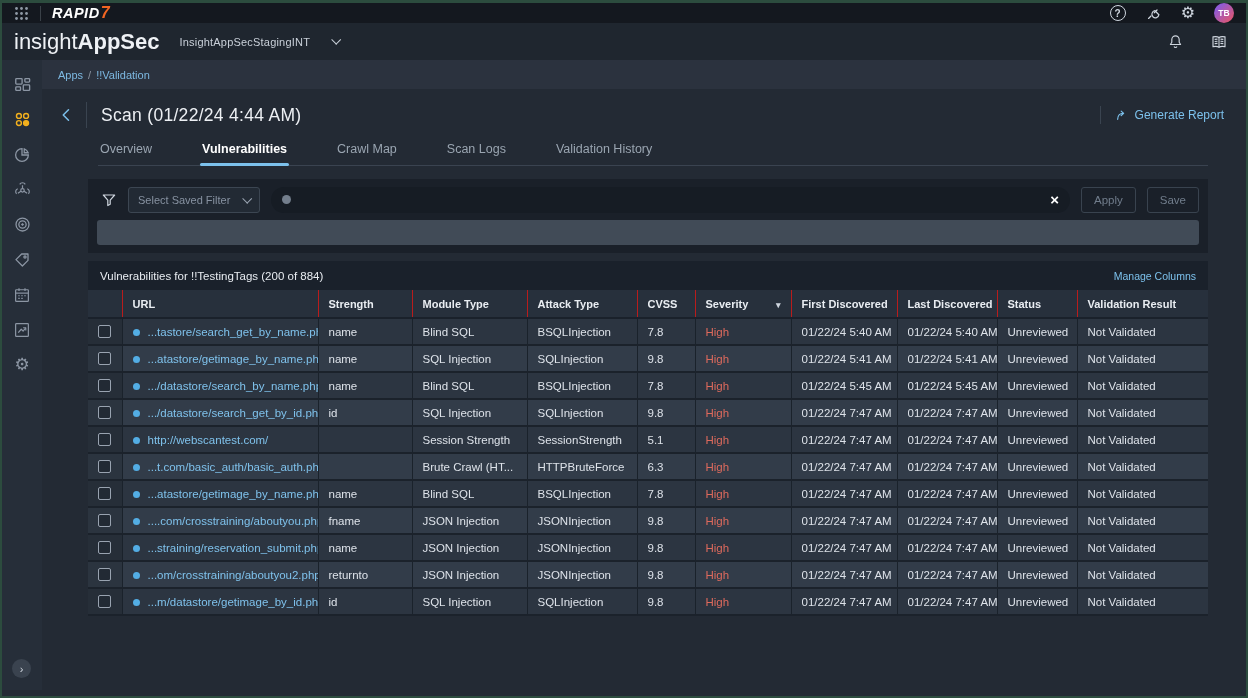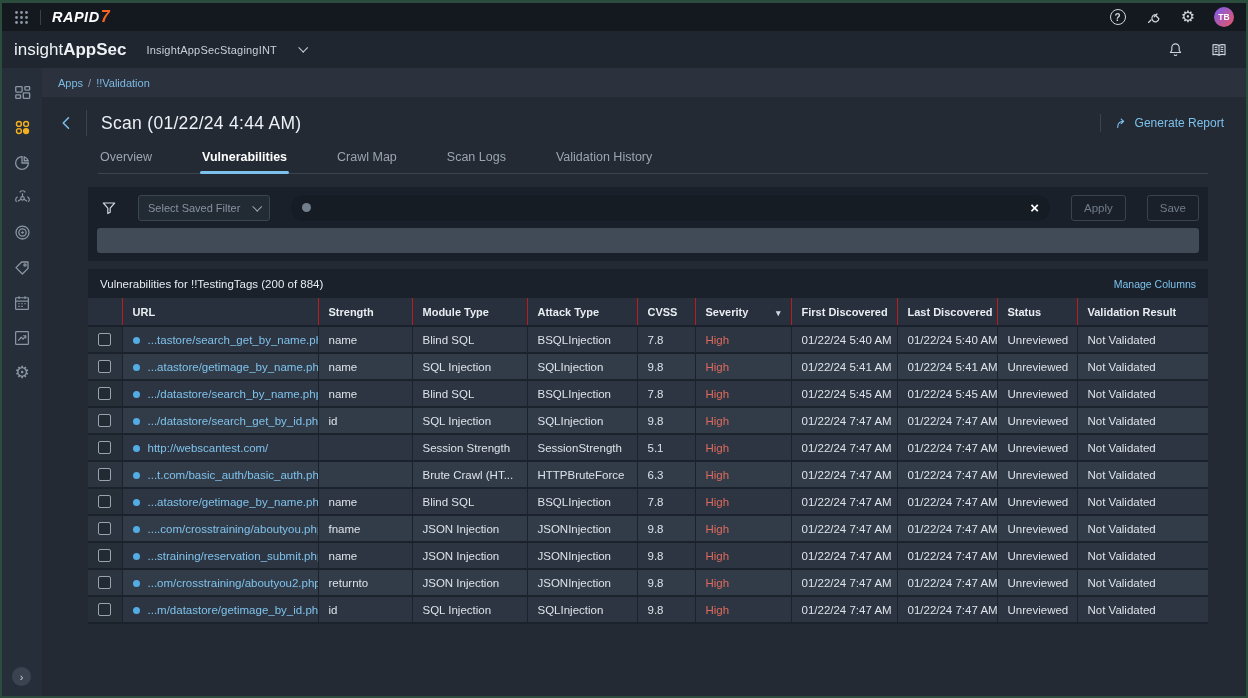--- a/index.html
+++ b/index.html
@@ -8,33 +8,33 @@
     font-family:"Liberation Sans", sans-serif;
     background:#232a34;
     color:#dde2e9;
     border:2px solid #2c4c3e;
     border-top-width:3px;
     position:relative;
   }
   svg { display:block; }
 
   
-  .topbar { height:28px; background:#14181f; display:flex; align-items:center; padding:0 12px; }
+  .topbar { height:20px; background:#14181f; display:flex; align-items:center; padding:0 12px; }
   .topbar .vdiv { width:1px; height:15px; background:#3a4148; margin:0 11px; }
   .logo { font-style:italic; font-weight:bold; font-size:14.5px; letter-spacing:.5px; color:#fff; display:flex; align-items:baseline; }
   .logo .seven { color:var(--brand-orange,#f26522); font-size:16px; margin-left:1px; }
   .topbar-right { margin-left:auto; display:flex; align-items:center; gap:19px; }
   .icon-btn { color:#cfd6df; display:flex; align-items:center; justify-content:center; cursor:pointer; }
   .help-circle { width:16px; height:16px; border:1.2px solid #cfd6df; border-radius:50%; font-size:10px; color:#cfd6df; display:flex; align-items:center; justify-content:center; font-weight:bold; }
   .gear-glyph { font-size:16px; line-height:1; color:#cfd6df; }
   .avatar { width:20px; height:20px; border-radius:50%; background:linear-gradient(135deg,#8e5bd8 20%,#e0566e 90%); color:#fff; font-size:8.5px; font-weight:bold; display:flex; align-items:center; justify-content:center; }
 
   
   .appbar { height:37px; background:#1f262f; display:flex; align-items:center; padding:0 18px 0 12px; }
-  .product { font-size:17px; color:#eef1f5; }
+  .product { font-size:22px; color:#eef1f5; }
   .product .thin { font-weight:300; }
   .product .bold { font-weight:700; }
   .org { font-size:11px; font-weight:normal; color:#c9d0d9; margin-left:20px; letter-spacing:.2px; }
   .chev { width:7px; height:7px; border-right:1.6px solid currentColor; border-bottom:1.6px solid currentColor; transform:rotate(45deg) translateY(-1px); display:inline-block; }
   .org-chev { color:#c9d0d9; margin-left:22px; margin-top:-3px; }
   .appbar-right { margin-left:auto; display:flex; align-items:center; gap:26px; color:#cfd6df; }
 
   
   .shell { display:flex; height:630px; }
   .sidebar { width:40px; background:#262e39; display:flex; flex-direction:column; align-items:center; padding-top:7px; position:relative; flex-shrink:0; }
@@ -55,21 +55,21 @@
   .report-div { width:1px; height:18px; background:#3a4450; margin-right:14px; }
   .report-link { color:var(--accent-blue,#7cc1ec); font-size:12px; display:flex; align-items:center; gap:6px; cursor:pointer; }
 
   .tabs { display:flex; margin:4px 38px 0 56px; border-bottom:1px solid #3a4350; }
   .tab { font-size:12.5px; color:#9aa5b1; padding:8px 2px 9px; margin-right:46px; cursor:pointer; position:relative; }
   .tab.active { color:#fff; font-weight:bold; }
   .tab.active::after { content:""; position:absolute; left:0; right:0; bottom:-1px; height:3px; background:var(--accent-blue,#7cc1ec); border-radius:2px; }
 
   
   .filter-panel { margin:13px 38px 0 46px; background:#1a2029; padding:7px 9px 8px; }
-  .filter-row { display:flex; align-items:center; gap:21px; height:27px; }
+  .filter-row { display:flex; align-items:center; gap:11px; height:27px; }
   .funnel { color:#cfd6df; margin-left:4px; }
   .saved-filter { width:132px; height:26px; background:#222a34; border:1px solid #3c4652; border-radius:3px; display:flex; align-items:center; padding:0 9px; font-size:11px; color:#8792a1; cursor:pointer; }
   .saved-filter .chev { margin-left:auto; color:#9aa4b2; }
   .search-pill { flex:1; height:26px; background:#161c24; border-radius:14px; display:flex; align-items:center; padding:0 11px; }
   .search-dot { width:9px; height:9px; border-radius:50%; background:#737e8c; flex-shrink:0; }
   .search-input { flex:1; background:transparent; border:none; outline:none; color:#dde2e9; font-size:12px; margin:0 8px; font-family:"Liberation Sans",sans-serif; }
   .clear-x { color:#fff; font-size:15px; font-weight:bold; cursor:pointer; line-height:1; }
   .ghost-btn { height:26px; padding:0 12px; background:transparent; border:1px solid #39434f; border-radius:3px; color:#717d8c; font-size:11.5px; font-family:"Liberation Sans",sans-serif; cursor:pointer; }
   .filter-strip { margin-top:7px; height:25px; background:#414b57; border-radius:3px; }
 

